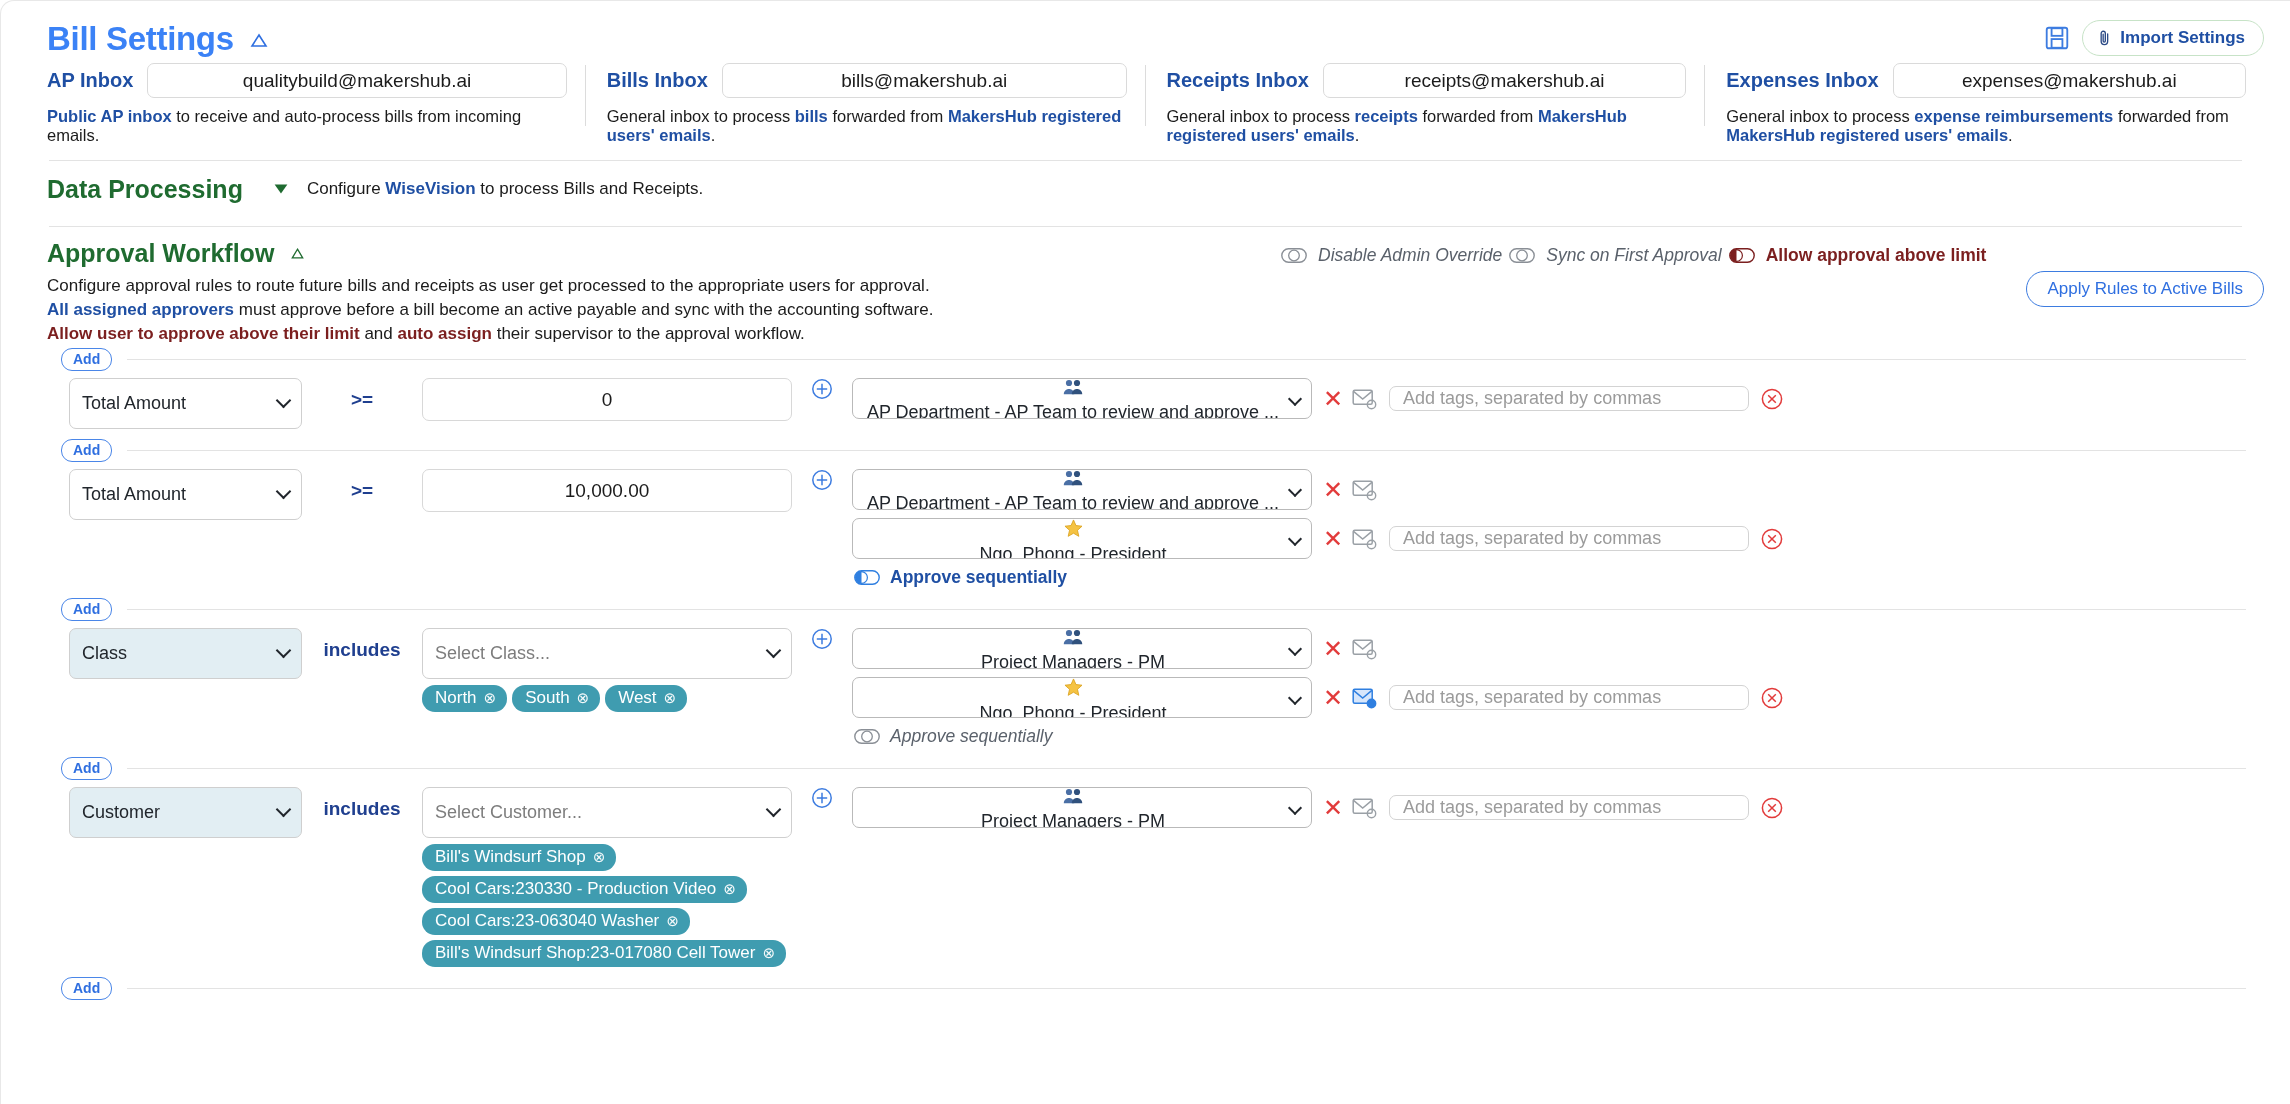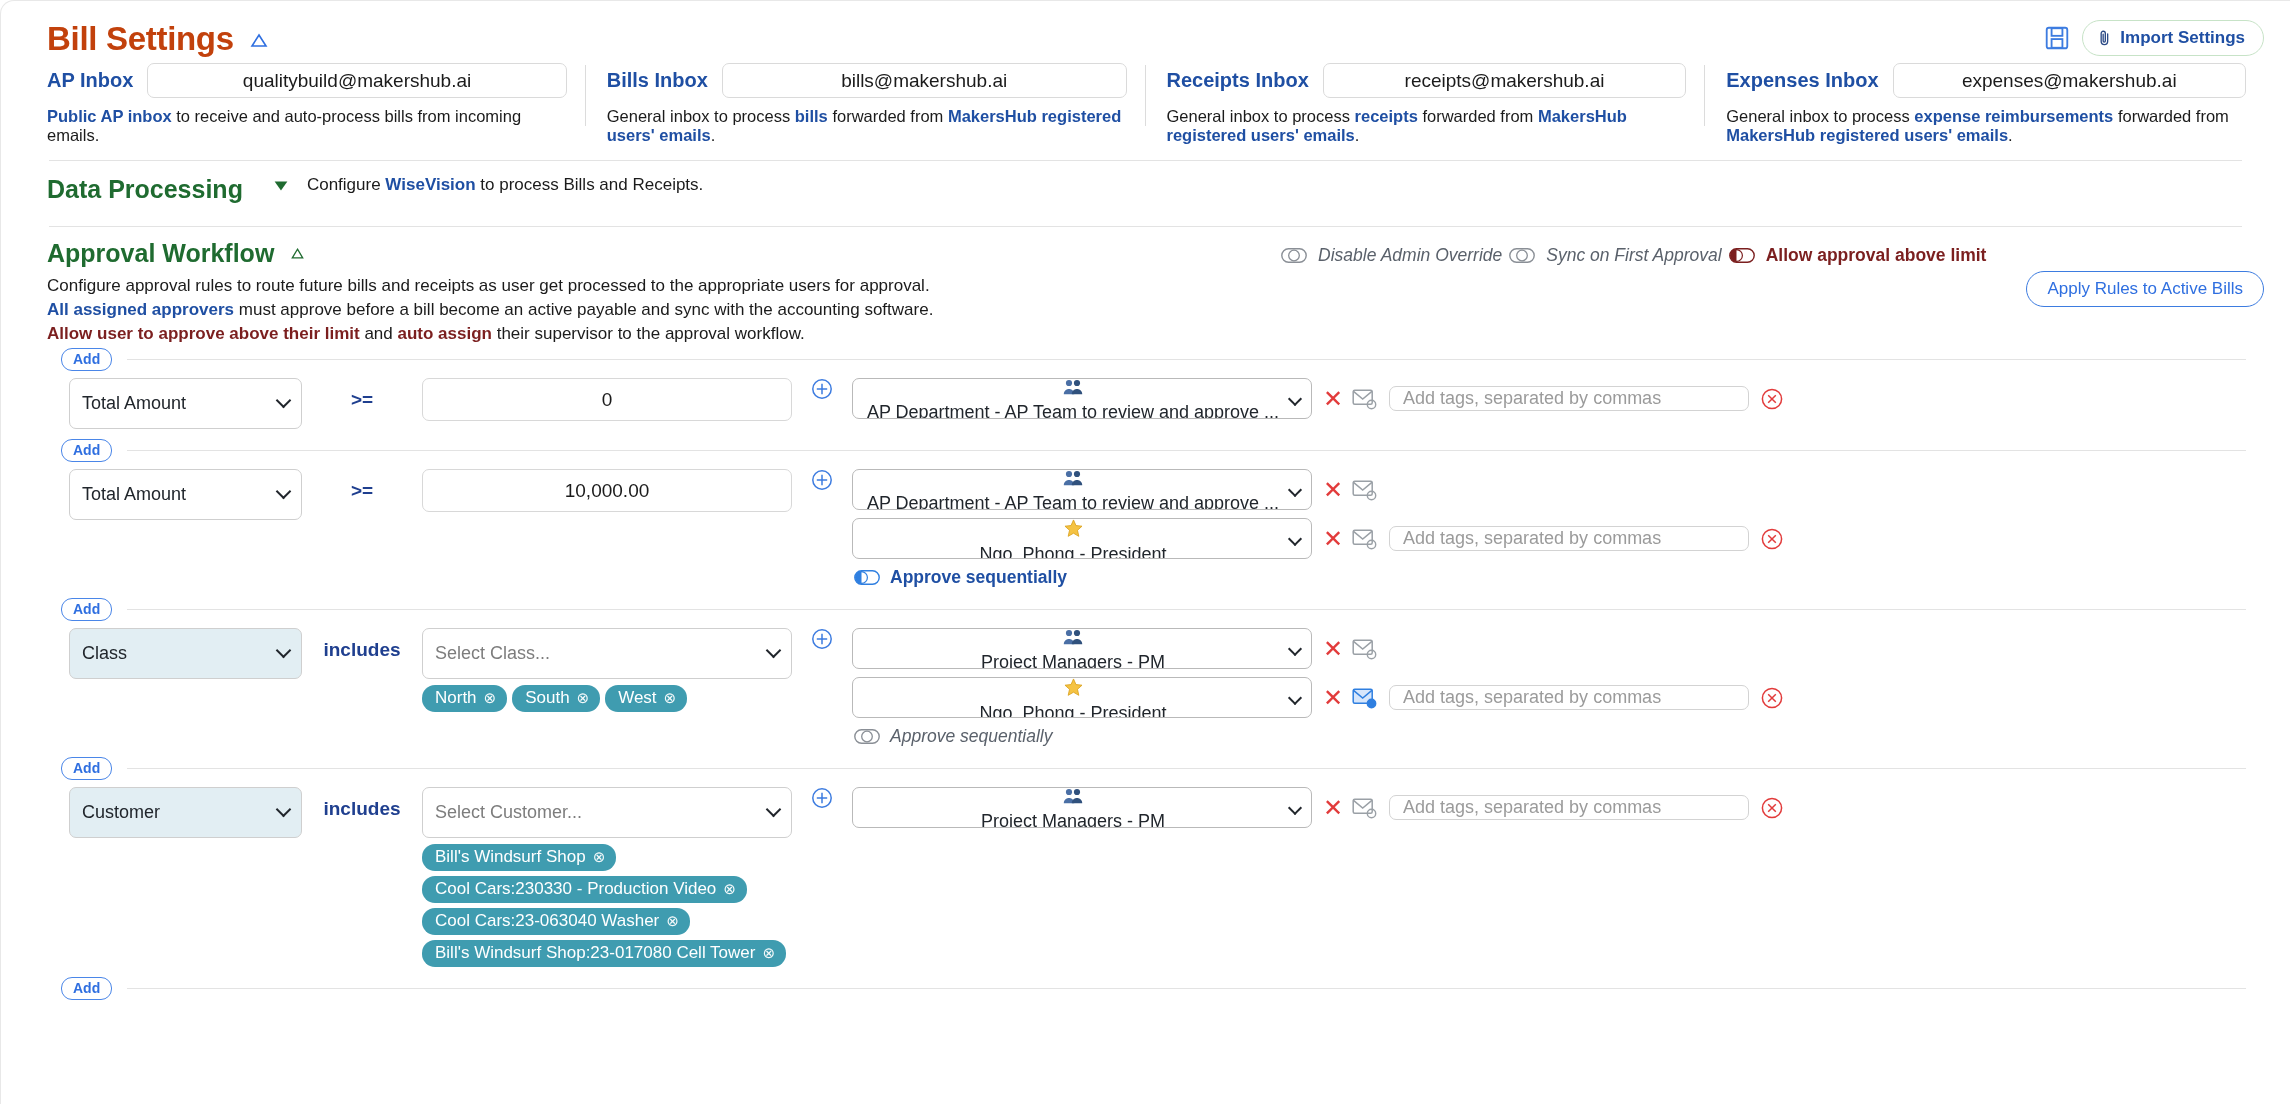--- a/index.html
+++ b/index.html
@@ -23,21 +23,21 @@
     overflow: hidden;
   }
 
   
   .hdr {
     display: flex; align-items: center;
     padding: 18px 26px 0 46px;
     height: 56px;
   }
   .page-title {
-    font-size: 33px; font-weight: bold; color: #c2410c;
+    font-size: 33px; font-weight: bold; color: #3b82f6;
     letter-spacing: -0.3px; line-height: 1;
   }
   .tri {
     margin-left: 14px; width: 22px; height: 22px;
     display: inline-block; position: relative; top: 3px;
     cursor: pointer;
   }
   .tri svg { display:block; }
   .hdr-spacer { flex: 1 1 auto; }
   .save-icon { width: 26px; height: 26px; margin-right: 12px; cursor: pointer; }
@@ -83,21 +83,21 @@
   }
   .inbox-desc b { color: #1f4fa3; }
 
   .hr {
     height: 1px; background: #e3e3e3;
     margin: 14px 48px 0 48px;
   }
 
   
   .section-row {
-    display: flex; gap: 14px;
+    display: flex; align-items: center; gap: 14px;
     padding: 14px 26px 0 46px;
   }
   .section-title { font-size: 25px; font-weight: bold; color: #1f6b30; }
   .section-sub { font-size: 17px; color: #1b1b1b; }
   .section-sub b { color: #1f4fa3; }
 
   
   .aw-wrap { display: flex; padding: 12px 26px 0 46px; }
   .aw-left { flex: 0 0 auto; }
   .aw-title-row { display: flex; align-items: center; gap: 12px; }

